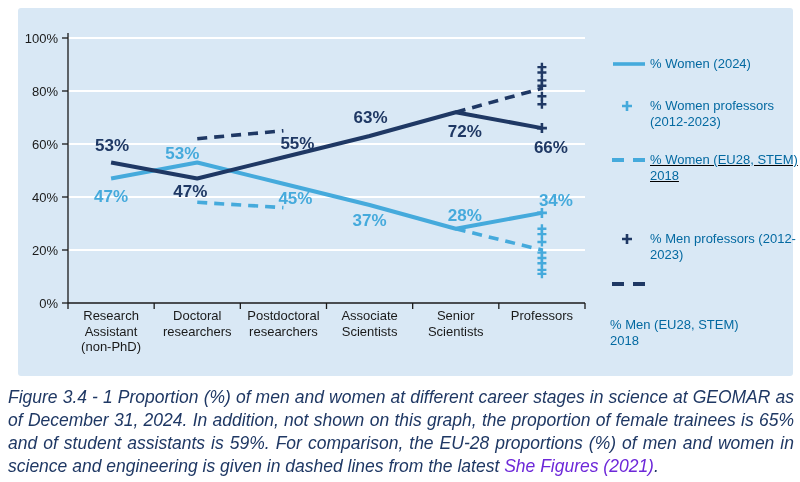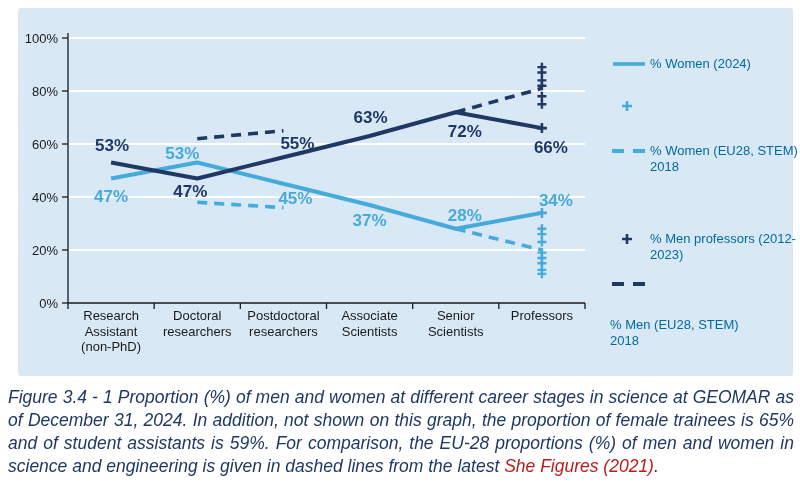--- a/index.html
+++ b/index.html
@@ -10,21 +10,21 @@
   #chart{position:absolute;left:0;top:0;}
   .tick{font:13px "Liberation Sans","DejaVu Sans",sans-serif;fill:#1a1a1a;}
   .dlabel{font:bold 17px "Liberation Sans","DejaVu Sans",sans-serif;}
   .legend{position:absolute;left:592px;top:0;width:182px;height:100%;}
   .lg-item{position:absolute;left:0;display:flex;align-items:flex-start;}
   .lg-marker{flex:0 0 40px;padding-top:1px;}
   .lg-text{font:13px/15.5px "Liberation Sans","DejaVu Sans",sans-serif;color:#0369a1;width:148px;}
   .caption{position:absolute;left:8px;top:386px;width:786px;margin:0;
            font:italic 17.5px/23px "Liberation Sans","DejaVu Sans",sans-serif;
            color:#1f3864;text-align:justify;}
-  .caption a{color:#b91c1c;text-decoration:none;cursor:pointer;font-style:italic;}
+  .caption a{color:#6d28d9;text-decoration:none;cursor:pointer;font-style:italic;}
 </style>
 </head>
 <body>
 
 <div class="stage">
   <div class="panel">
     <svg id="chart" width="775" height="368">
         <g>
           <line x1="50" x2="567" y1="242" y2="242" stroke="#ffffff" stroke-width="2"></line>
           <line x1="50" x2="567" y1="189" y2="189" stroke="#ffffff" stroke-width="2"></line>
@@ -126,22 +126,23 @@
         <div class="lg-item" style="top: 48px;">
           <span class="lg-marker"><svg width="38" height="14">
               <line x1="3" x2="35" y1="7" y2="7" stroke="#45aadc" stroke-width="3.6"></line>
             </svg></span>
           <span class="lg-text">% Women (2024)</span>
         </div>
         <div class="lg-item" style="top: 90px;">
           <span class="lg-marker"><svg width="38" height="14">
               <path d="M12 7H22M17 2V12" stroke="#45aadc" stroke-width="2.6"></path>
             </svg></span>
+          <span class="lg-text">% Women professors (2012-2023)</span>
         </div>
-        <div class="lg-item" style="top: 135px;">
+        <div class="lg-item" style="top: 144px; text-decoration: underline;">
           <span class="lg-marker"><svg width="38" height="14">
               <line x1="2" x2="37" y1="7" y2="7" stroke="#45aadc" stroke-width="3.8" stroke-dasharray="12 9"></line>
             </svg></span>
           <span class="lg-text">% Women (EU28, STEM) 2018</span>
         </div>
         <div class="lg-item" style="top: 223px;">
           <span class="lg-marker"><svg width="38" height="14">
               <path d="M12 7H22M17 2V12" stroke="#1f3864" stroke-width="2.6"></path>
             </svg></span>
           <span class="lg-text">% Men professors (2012-2023)</span>

